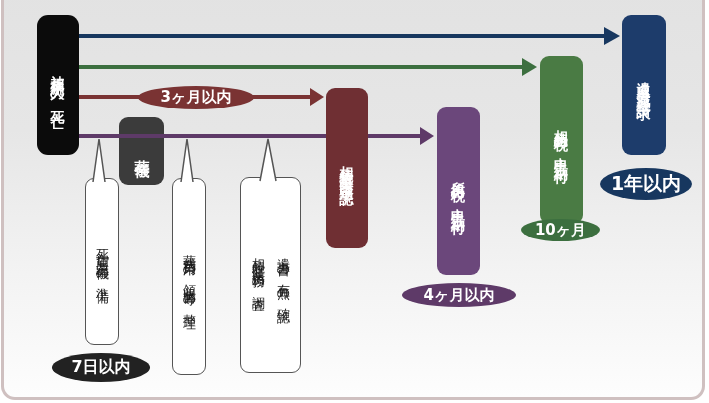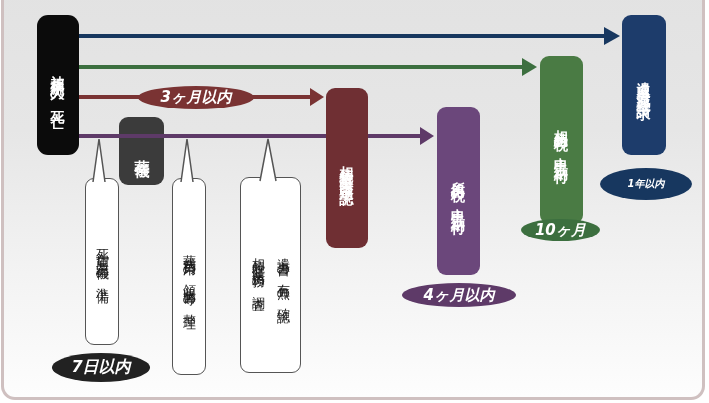--- a/index.html
+++ b/index.html
@@ -27,26 +27,26 @@
 
   .box-origin{left:37px;top:15px;width:42px;height:140px;background:var(--black,#0b0b0b);border-radius:11px;z-index:3;}
   .box-funeral{left:119px;top:117px;width:45px;height:68px;background:var(--dark_gray,#3b3b3b);z-index:1;}
   .box-renunciation{left:326px;top:88px;width:42px;height:160px;background:var(--maroon,#6f2f33);z-index:3;}
   .box-income{left:437px;top:107px;width:43px;height:168px;background:var(--purple,#6b477b);z-index:3;}
   .box-inheritance{left:540px;top:56px;width:43px;height:168px;background:var(--green,#4a7b44);z-index:3;}
   .box-legal{left:622px;top:15px;width:44px;height:140px;background:var(--navy,#1d3c6b);z-index:3;}
 
   .pill{
     position:absolute;display:flex;align-items:center;justify-content:center;
-    border-radius:50%;color:#fff;font-weight:bold;z-index:3;font-style:italic;
+    border-radius:50%;color:#fff;font-weight:bold;z-index:3;
   }
   .pill-3m{left:138px;top:86px;width:116px;height:23px;background:var(--maroon_line,#7a3333);font-size:15px;}
   .pill-4m{left:402px;top:283px;width:114px;height:24px;background:var(--purple_line,#5e3a68);font-size:15px;justify-content:center;}
   .pill-10m{left:521px;top:219px;width:79px;height:22px;background:var(--green_line,#3c6f3f);font-size:15px;}
-  .pill-1y{left:600px;top:168px;width:92px;height:32px;background:var(--navy_line,#17375f);font-size:10px;}
+  .pill-1y{left:600px;top:168px;width:92px;height:32px;background:var(--navy_line,#17375f);font-size:19px;}
   .pill-7d{left:52px;top:353px;width:98px;height:29px;background:#222222;font-size:16px;}
 
   .bubble{
     position:absolute;background:#ffffff;border:1.5px solid #555555;border-radius:9px;
     display:flex;align-items:center;justify-content:center;
     color:#1a1a1a;z-index:4;
   }
   .bubble .vtext{font-size:13px;letter-spacing:3px;}
   .bubble-1{left:85px;top:178px;width:32px;height:165px;}
   .bubble-2{left:172px;top:178px;width:32px;height:195px;}

